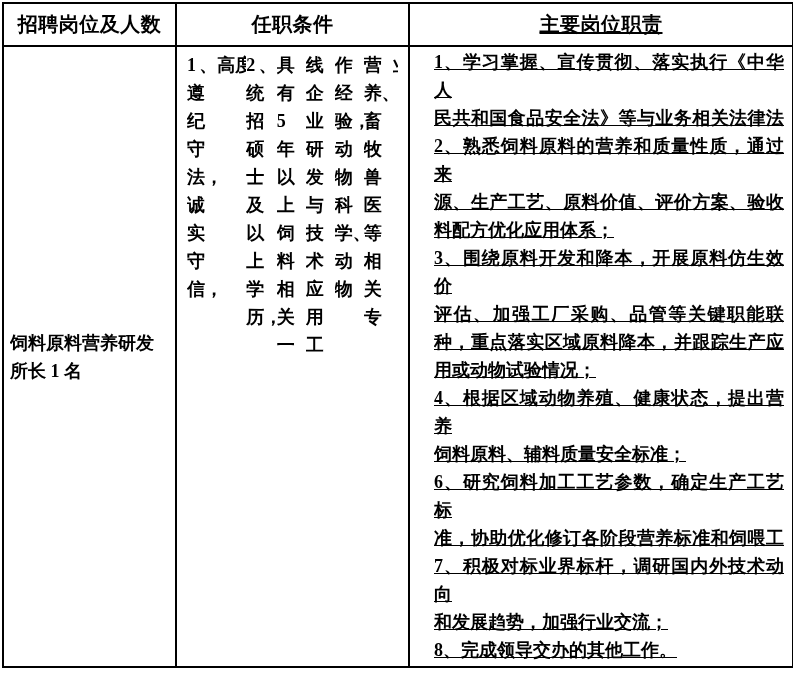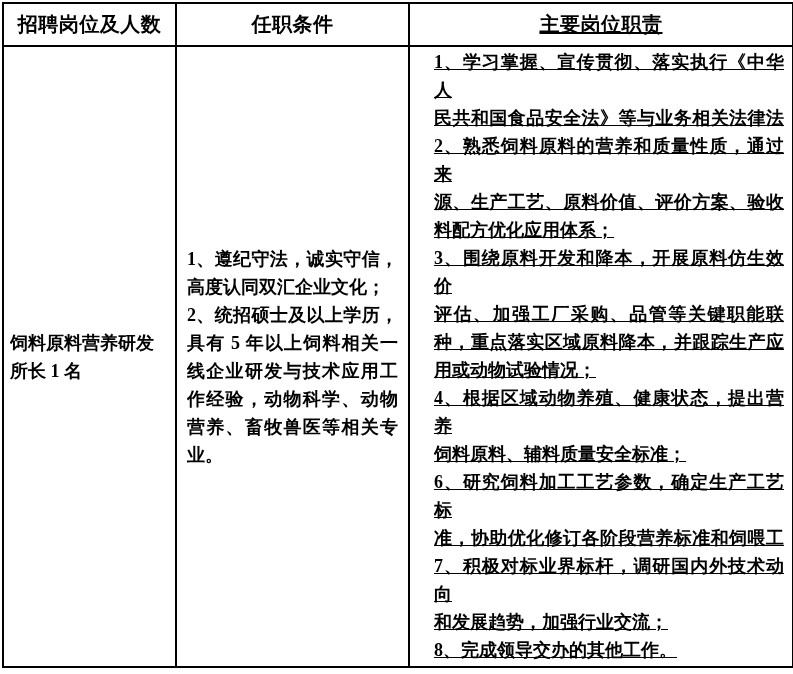--- a/index.html
+++ b/index.html
@@ -53,25 +53,25 @@
     display: flex;
     flex-direction: column;
     justify-content: center;
     font-size: 18px;
     line-height: 28px;
     text-align: center;
     padding: 0 6px;
   }
   .cell-requirements {
     display: flex;
-    flex-direction: column;
+    flex-direction: row;
     justify-content: center;
     font-size: 18px;
     line-height: 28px;
-    padding: 12px 10px;
+    padding: 4px 10px;
   }
   .cell-duties {
     font-size: 18px;
     line-height: 28px;
     padding: 1px 8px 0 8px;
     margin-left: 16px;
   }
   .ln { white-space: nowrap; overflow: hidden; }
   .ln.j {
     white-space: normal;

